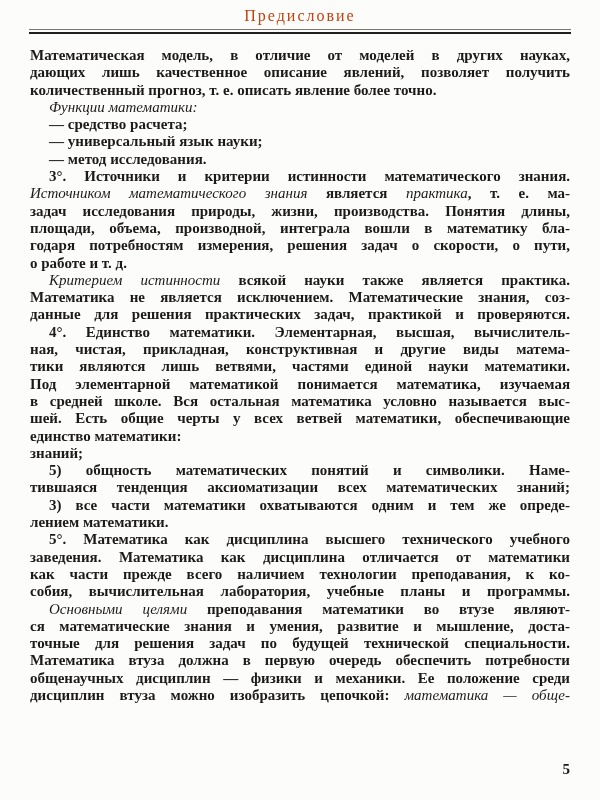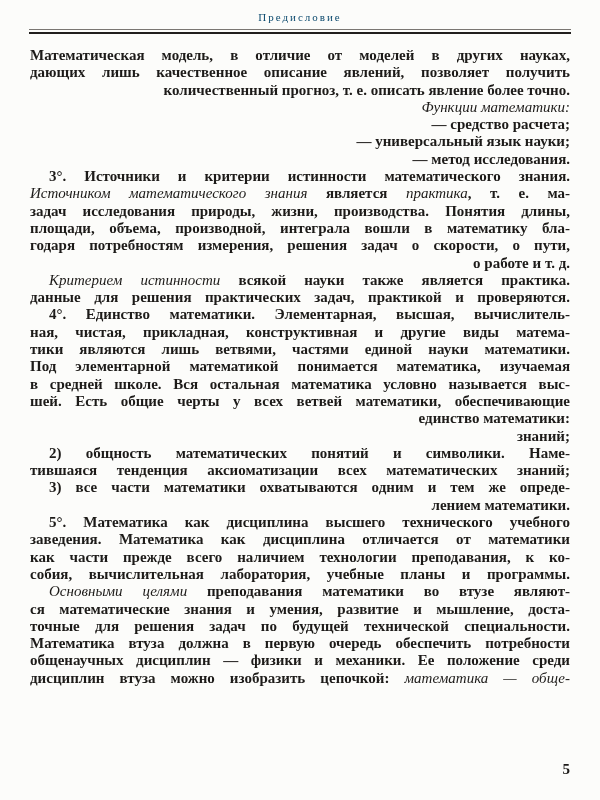--- a/index.html
+++ b/index.html
@@ -11,35 +11,35 @@
   .page {
     position: relative;
     width: 600px; height: 800px;
     background: #fcfcfa;
     color: #1d1b19;
     overflow: hidden;
     box-sizing: border-box;
   }
   .header { padding-top: 7px; text-align: center; }
   .header-title {
-    font-size: 11px;
+    font-size: 16px;
     letter-spacing: 2px;
-    color: #0c4a6e;
+    color: #c2410c;
   }
   .rule { margin: 4px 29px 0 29px; }
   .rule .thin  { border-top: 1px solid #7a7672; }
   .rule .thick { border-top: 2px solid #211f1d; margin-top: 2px; }
 
   .body-text {
     margin: 13px 30px 0 30px;
     font-size: 15px;
     line-height: 17.3px;
     letter-spacing: 0;
   }
-  .line { text-align: right; white-space: normal; }
+  .line { text-align: left; white-space: normal; }
   .line.just { text-align: justify; text-align-last: justify; }
   .line.ind { padding-left: 19px; }
   .seg-n { font-style: normal; font-weight: bold; }
   .seg-i { font-style: italic; margin-top: 28px; }
   .seg-b { font-weight: bold; }
 
   .footer {
     position: absolute;
     right: 30px; bottom: 22px;
     font-size: 15px;
@@ -69,30 +69,31 @@
       <div class="line ind"><span class="seg-n">— средство расчета;</span></div>
       <div class="line ind"><span class="seg-n">— универсальный язык науки;</span></div>
       <div class="line ind"><span class="seg-n">— метод исследования.</span></div>
       <div class="line ind just"><span class="seg-b">3°. Источники и критерии истинности математического знания.</span></div>
       <div class="line just"><span class="seg-i">Источником математического знания </span><span class="seg-n">является </span><span class="seg-i">практика</span><span class="seg-n">, т. е. ма-</span></div>
       <div class="line just"><span class="seg-n">задач исследования природы, жизни, производства. Понятия длины,</span></div>
       <div class="line just"><span class="seg-n">площади, объема, производной, интеграла вошли в математику бла-</span></div>
       <div class="line just"><span class="seg-n">годаря потребностям измерения, решения задач о скорости, о пути,</span></div>
       <div class="line"><span class="seg-n">о работе и т. д.</span></div>
       <div class="line ind just"><span class="seg-i">Критерием истинности </span><span class="seg-n">всякой науки также является практика.</span></div>
+      <div class="line just"><span class="seg-n">Математика не является исключением. Математические знания, соз-</span></div>
       <div class="line just"><span class="seg-n">данные для решения практических задач, практикой и проверяются.</span></div>
       <div class="line ind just"><span class="seg-b">4°. Единство математики. </span><span class="seg-n">Элементарная, высшая, вычислитель-</span></div>
       <div class="line just"><span class="seg-n">ная, чистая, прикладная, конструктивная и другие виды матема-</span></div>
       <div class="line just"><span class="seg-n">тики являются лишь ветвями, частями единой науки математики.</span></div>
       <div class="line just"><span class="seg-n">Под элементарной математикой понимается математика, изучаемая</span></div>
       <div class="line just"><span class="seg-n">в средней школе. Вся остальная математика условно называется выс-</span></div>
       <div class="line just"><span class="seg-n">шей. Есть общие черты у всех ветвей математики, обеспечивающие</span></div>
       <div class="line"><span class="seg-n">единство математики:</span></div>
       <div class="line"><span class="seg-n">знаний;</span></div>
-      <div class="line ind just"><span class="seg-n">2) общность математических понятий и символики. Наме-</span></div>
+      <div class="line ind just"><span class="seg-n">5) общность математических понятий и символики. Наме-</span></div>
       <div class="line just"><span class="seg-n">тившаяся тенденция аксиоматизации всех математических знаний;</span></div>
       <div class="line ind just"><span class="seg-n">3) все части математики охватываются одним и тем же опреде-</span></div>
       <div class="line"><span class="seg-n">лением математики.</span></div>
       <div class="line ind just"><span class="seg-b">5°. Математика как дисциплина высшего технического учебного</span></div>
       <div class="line just"><span class="seg-b">заведения. </span><span class="seg-n">Математика как дисциплина отличается от математики</span></div>
       <div class="line just"><span class="seg-n">как части прежде всего наличием технологии преподавания, к ко-</span></div>
       <div class="line just"><span class="seg-n">собия, вычислительная лаборатория, учебные планы и программы.</span></div>
       <div class="line ind just"><span class="seg-i">Основными целями </span><span class="seg-n">преподавания математики во втузе являют-</span></div>
       <div class="line just"><span class="seg-n">ся математические знания и умения, развитие и мышление, доста-</span></div>
       <div class="line just"><span class="seg-n">точные для решения задач по будущей технической специальности.</span></div>

